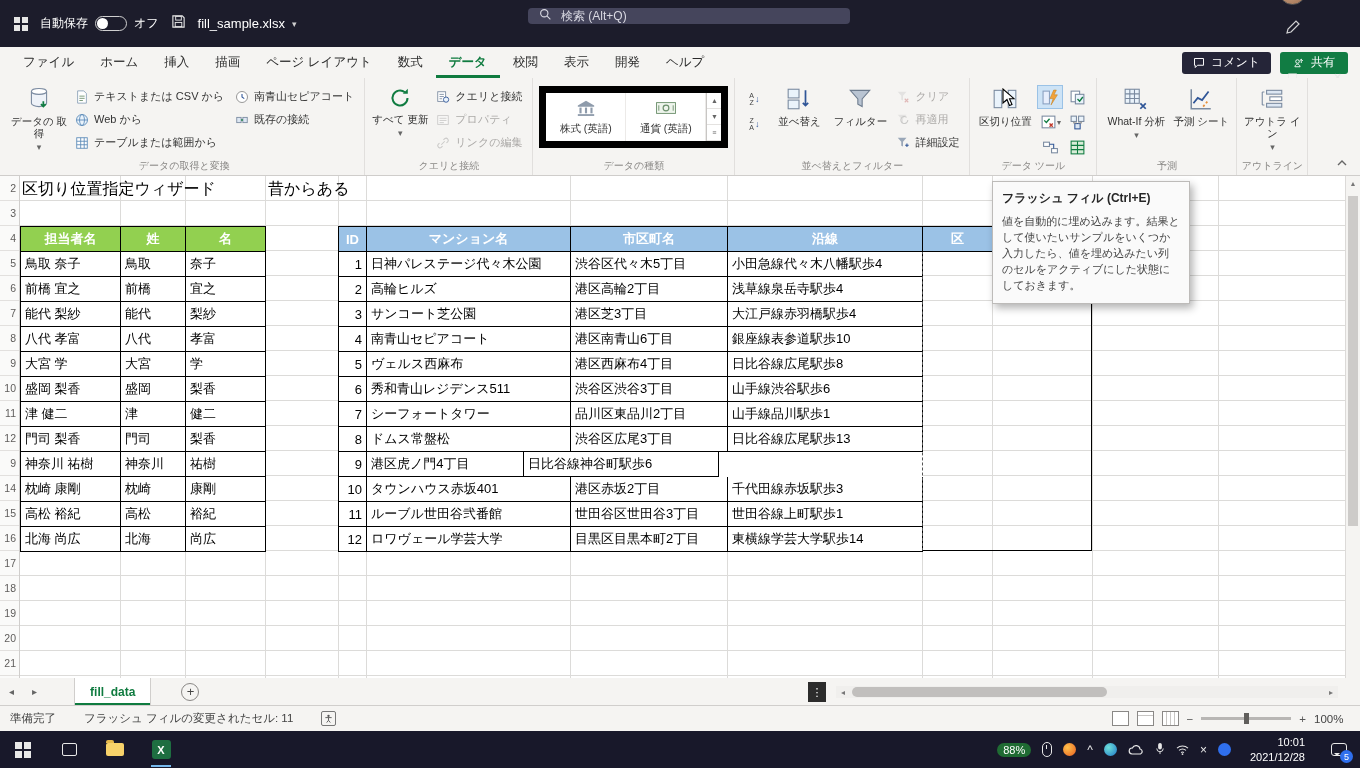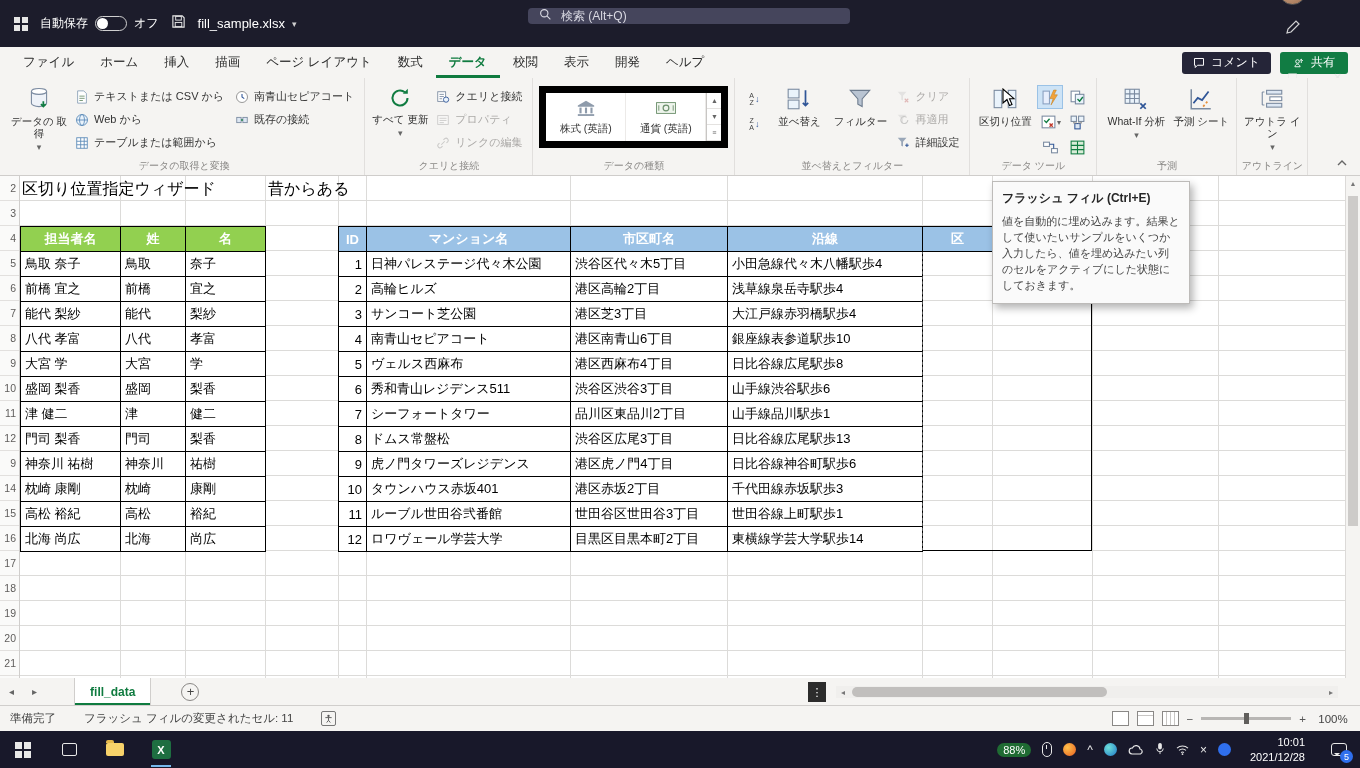--- a/index.html
+++ b/index.html
@@ -107,21 +107,21 @@
   
   .statusbar { height:25px; background:#f5f4f2; display:flex; align-items:center; font-size:11.5px; color:#444; padding-left:10px; gap:28px; }
   .acc-ic { width:15px; height:15px; border:1px solid #777; border-radius:2px; display:flex; align-items:center; justify-content:center; }
   .status-right { margin-left:auto; display:flex; align-items:center; gap:8px; padding-right:8px; }
   .view-ic { width:17px; height:15px; border:1px solid #8a8886; background:#fff; }
   .view-ic.pl { background:linear-gradient(#fff 3px, #c8c6c4 3px 4px, #fff 4px); }
   .view-ic.pb { background:repeating-linear-gradient(to right,#fff 0 3px,#c8c6c4 3px 4px); }
   .zoomtrack { width:90px; height:3px; background:#b8b6b4; position:relative; }
   .zoomtick { position:absolute; left:50%; top:-3px; width:1px; height:9px; background:#8a8886; }
   .zoomthumb { position:absolute; left:calc(50% - 2px); top:-4px; width:5px; height:11px; background:#605e5c; }
-  .zoom-pct { width:38px; text-align:center; font-size:11.5px; }
+  .zoom-pct { width:38px; text-align:left; font-size:11.5px; }
 
   
   .taskbar { height:37px; background:#18182a; display:flex; align-items:center; color:#fff; }
   .task { width:46px; height:37px; display:flex; align-items:center; justify-content:center; position:relative; }
   .startlogo { display:grid; grid-template-columns:7px 7px; grid-gap:2px; }
   .startlogo span { width:7px; height:7px; background:#e8e8e8; }
   .tview { width:15px; height:13px; border:1.5px solid #e8e8e8; border-radius:2px; }
   .folder { width:18px; height:13px; background:#f7d26a; border-radius:2px; position:relative; }
   .folder:before { content:""; position:absolute; left:0; top:-3px; width:8px; height:3px; background:#e6b94c; border-radius:2px 2px 0 0; }
   .xlicon { width:19px; height:19px; background:#1e6e41; border-radius:3px; color:#fff; font-weight:bold; font-size:11px; display:flex; align-items:center; justify-content:center; }
@@ -688,21 +688,20 @@
             <div class="cell c3">山手線品川駅歩1</div>
           </div>
           <div class="row">
             <div class="cell c0">8</div>
             <div class="cell c1">ドムス常盤松</div>
             <div class="cell c2">渋谷区広尾3丁目</div>
             <div class="cell c3">日比谷線広尾駅歩13</div>
           </div>
           <div class="row">
             <div class="cell c0">9</div>
-            <div class="cell c1">虎ノ門タワーズレジデンス</div>
             <div class="cell c2">港区虎ノ門4丁目</div>
             <div class="cell c3">日比谷線神谷町駅歩6</div>
           </div>
           <div class="row">
             <div class="cell c0">10</div>
             <div class="cell c1">タウンハウス赤坂401</div>
             <div class="cell c2">港区赤坂2丁目</div>
             <div class="cell c3">千代田線赤坂駅歩3</div>
           </div>
           <div class="row">

